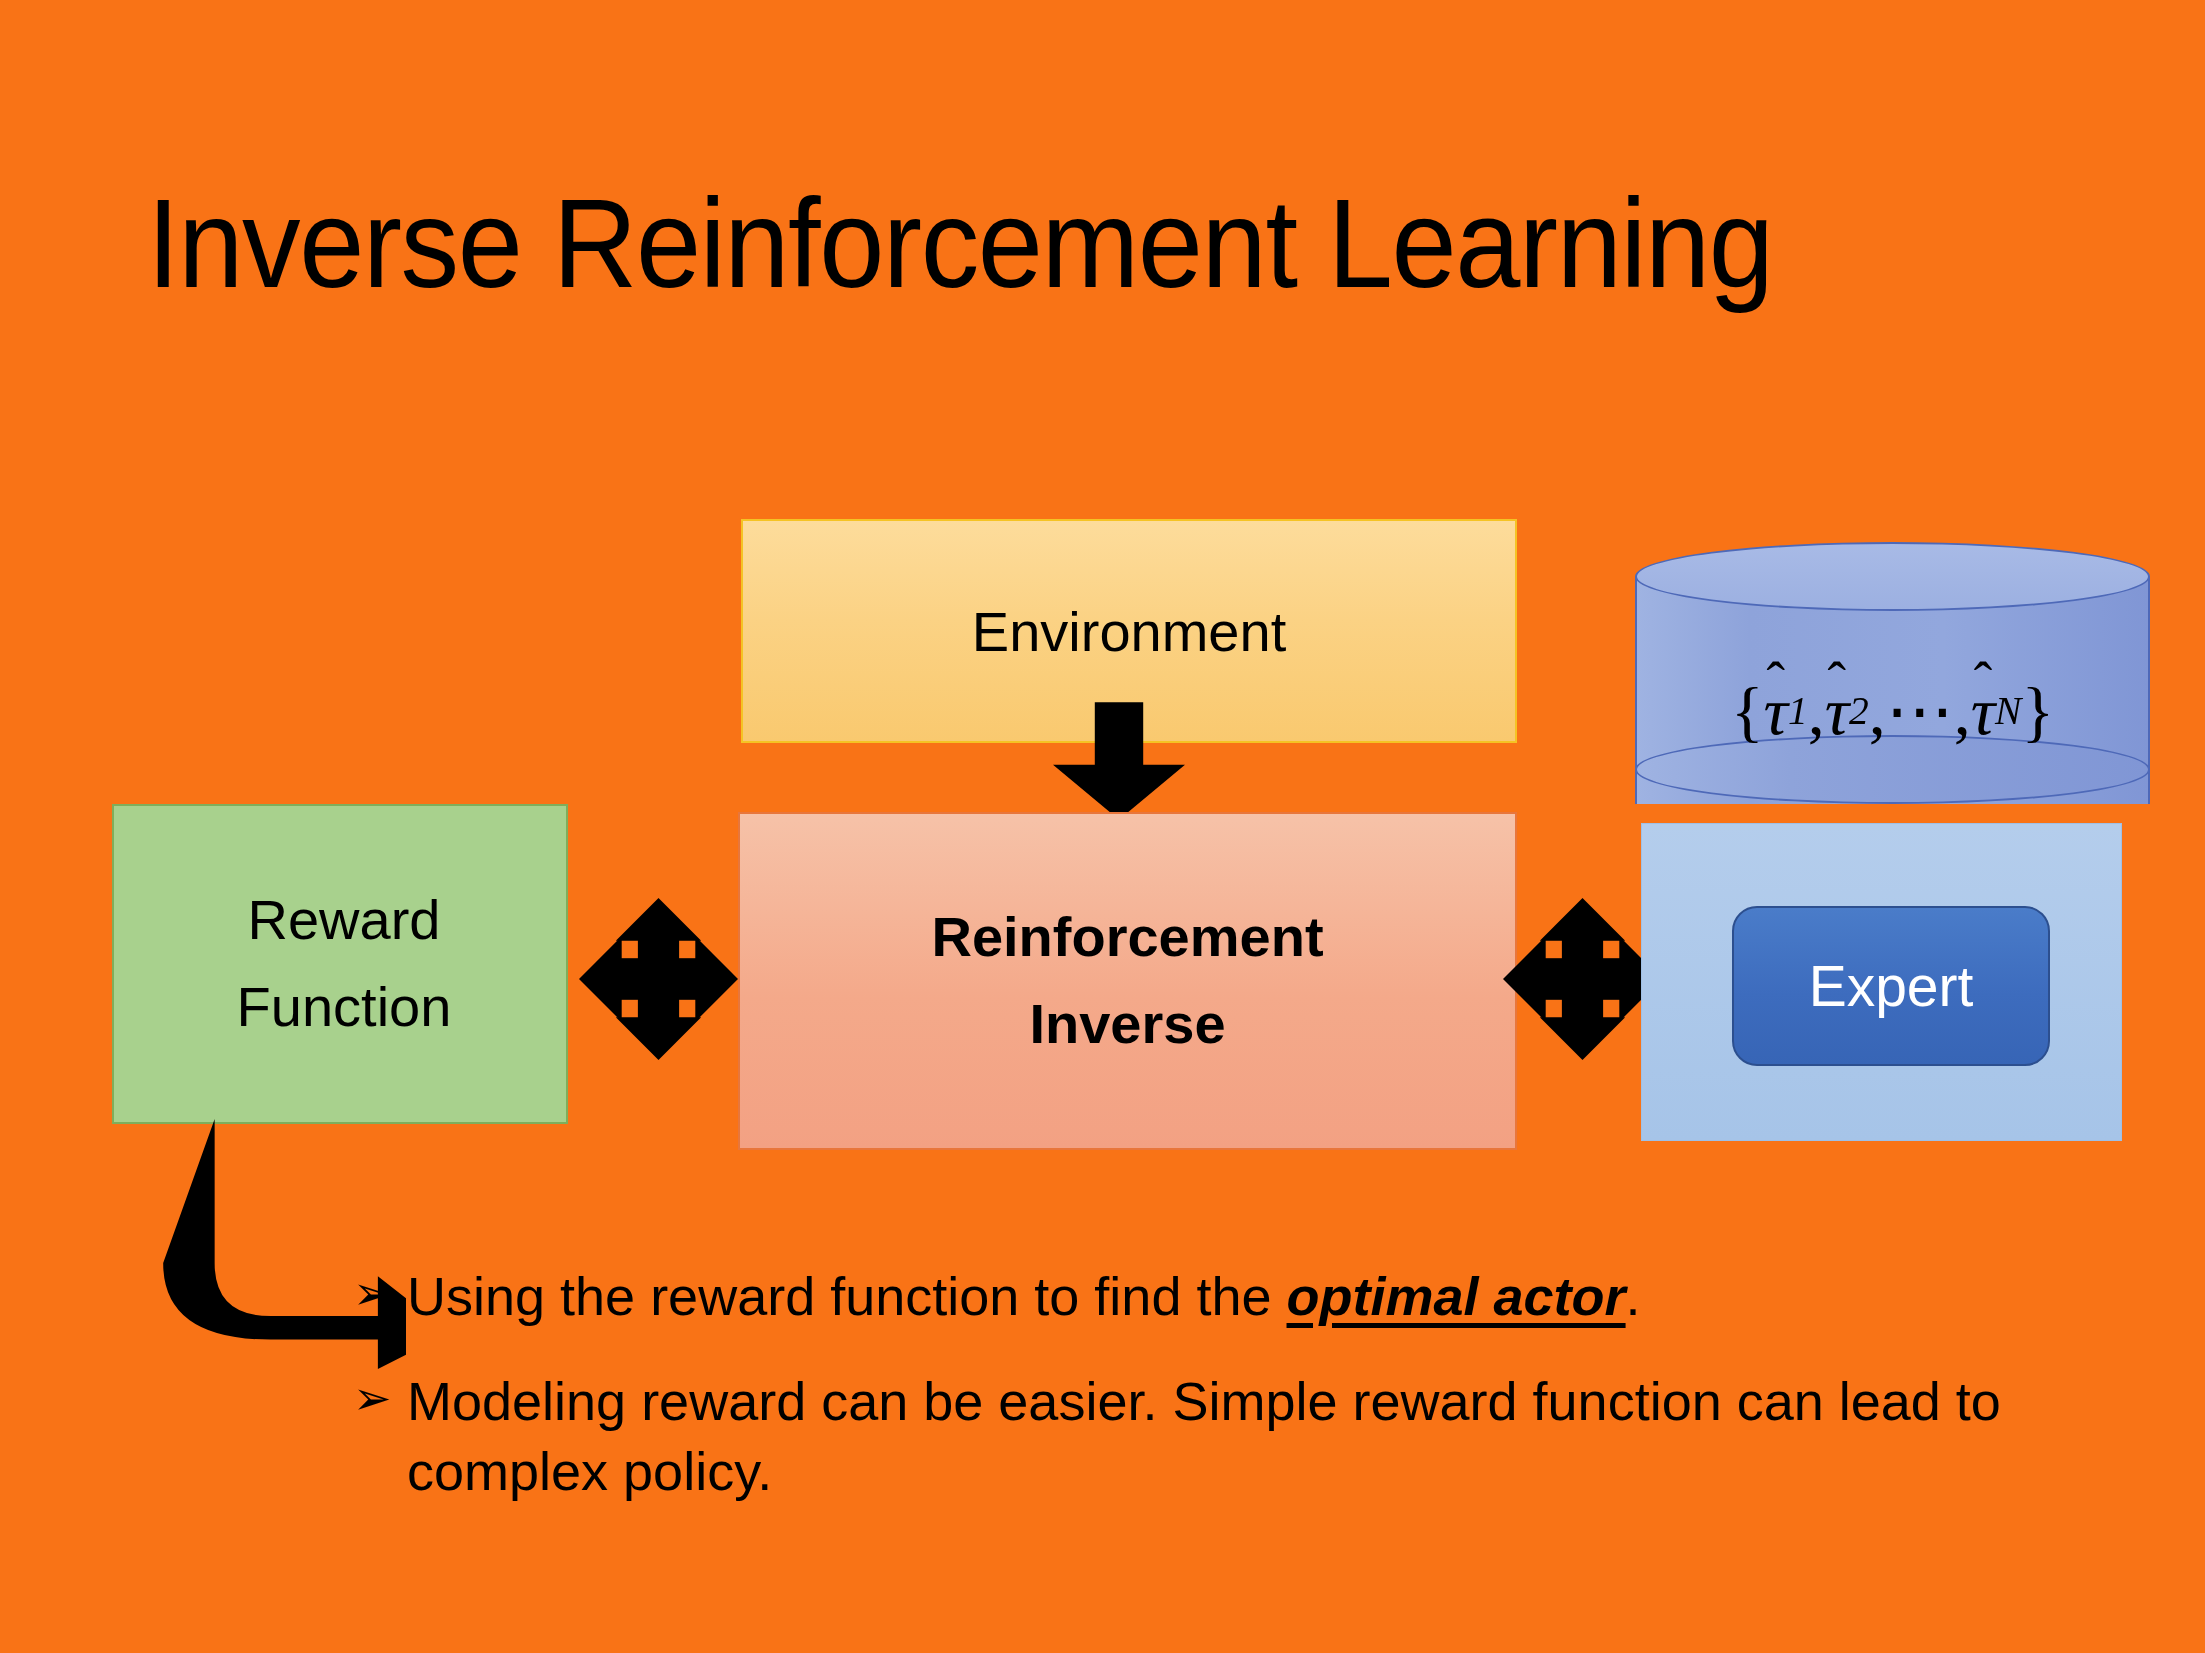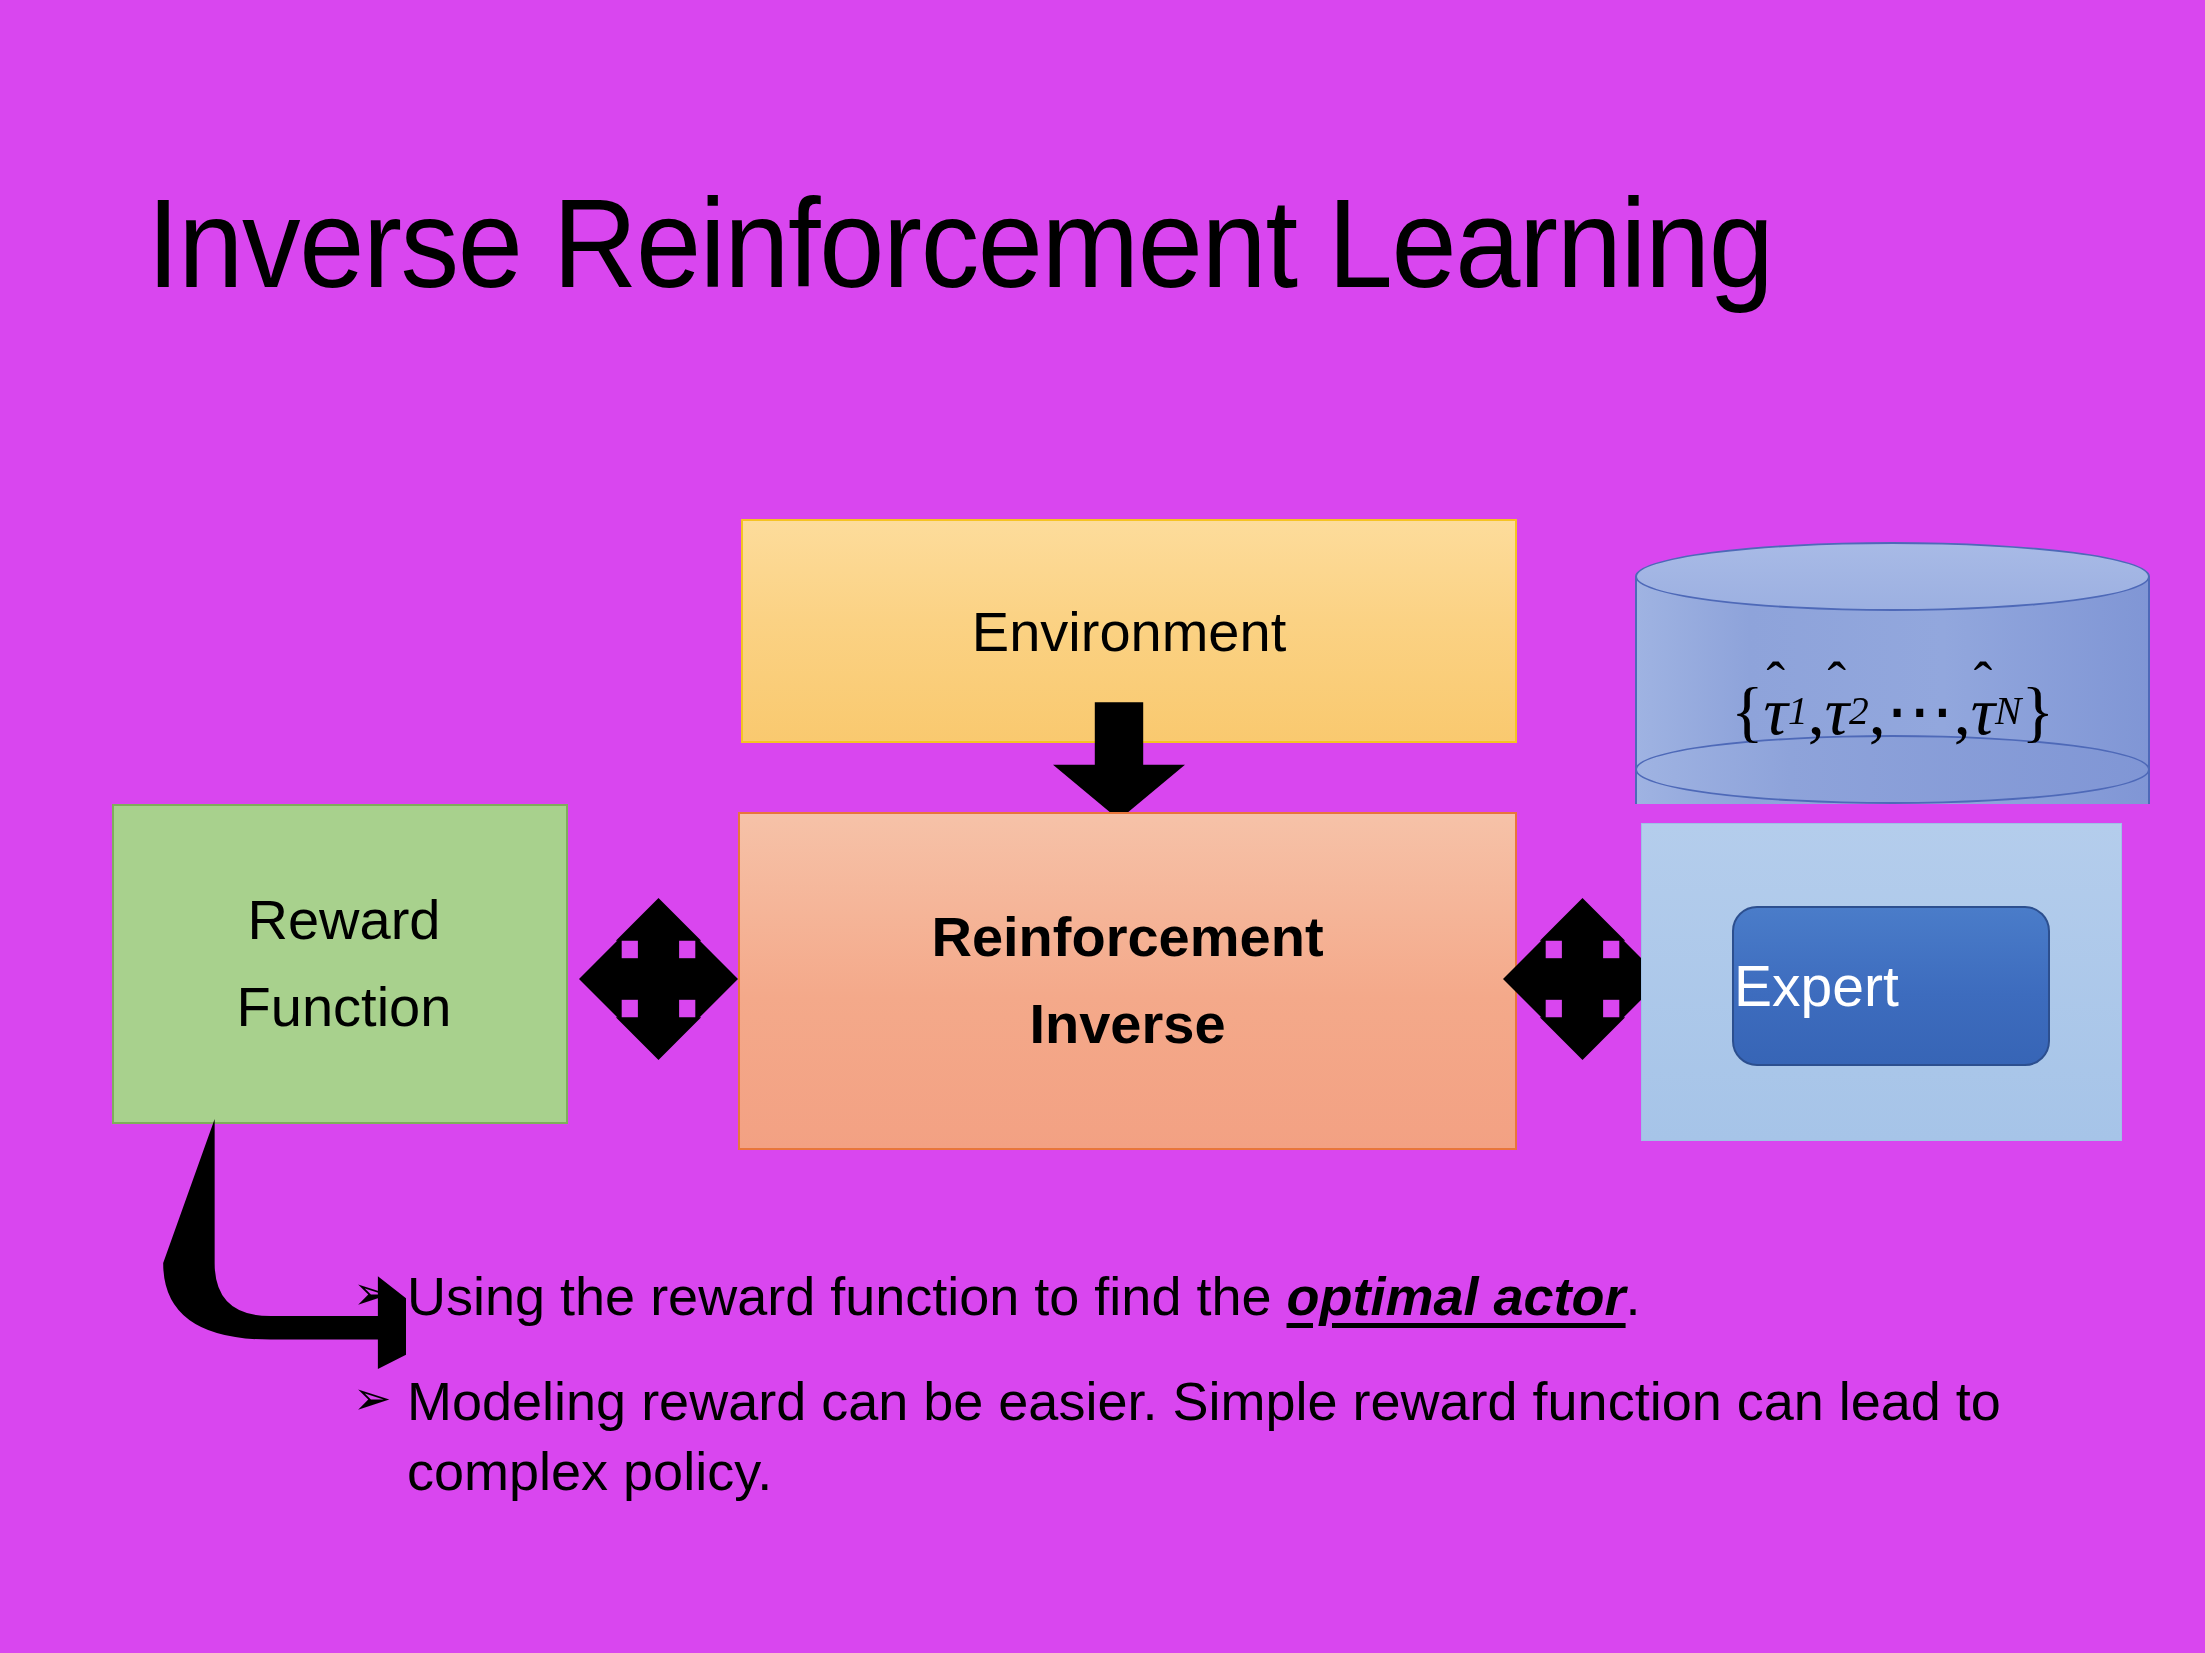--- a/index.html
+++ b/index.html
@@ -1,21 +1,21 @@
 <!DOCTYPE html>
 <html style="font-size:11.8px"><head>
 <meta charset="utf-8">
 <style>
   html,body{margin:0;padding:0;}
   body{
     width:2205px;height:1654px;background:#ffffff;
     font-family:"Liberation Sans","DejaVu Sans",sans-serif;
     overflow:hidden;position:relative;
   }
-  #slide{position:absolute;left:0;top:0;width:2205px;height:1654px;background:#d946ef;}
+  #slide{position:absolute;left:0;top:0;width:2205px;height:1654px;background:#f97316;}
 
   
   .title{
     position:absolute;left:147px;top:163px;width:1911px;height:162px;
     font-size:126px;line-height:162px;font-weight:300;color:#000;
     letter-spacing:-1.5px;white-space:nowrap;
     font-family:"Liberation Sans","DejaVu Sans",sans-serif;
     transform:scaleX(0.93);transform-origin:left center;
   }
 
@@ -78,21 +78,21 @@
   .cyl-label .nofont{font-style:normal;}
   .sub{font-size:0.58em;vertical-align:sub;font-style:italic;}
   .hatwrap{position:relative;display:inline-block;}
   .hatwrap .hat{position:absolute;left:50%;top:-0.40em;transform:translateX(-58%);
                 font-size:0.82em;font-style:normal;}
 
   .expert-box{
     position:absolute;left:1732px;top:906px;width:318px;height:160px;
     background:linear-gradient(to bottom,#4A7CC9 0%,#3D6CBE 55%,#3765B6 100%);
     border:2.9px solid #2C4F8F;border-radius:25px;box-sizing:border-box;
-    display:flex;align-items:center;justify-content:flex-start;
+    display:flex;align-items:center;justify-content:center;
     color:#ffffff;font-size:57px;font-weight:400;
   }
 
   .demo-caption{
     position:absolute;left:1632px;top:368px;width:522px;
     text-align:center;font-size:49px;line-height:1.18;color:#000;
   }
 
   
   .arrow-down{position:absolute;left:1053px;top:702px;width:132px;height:118px;}

